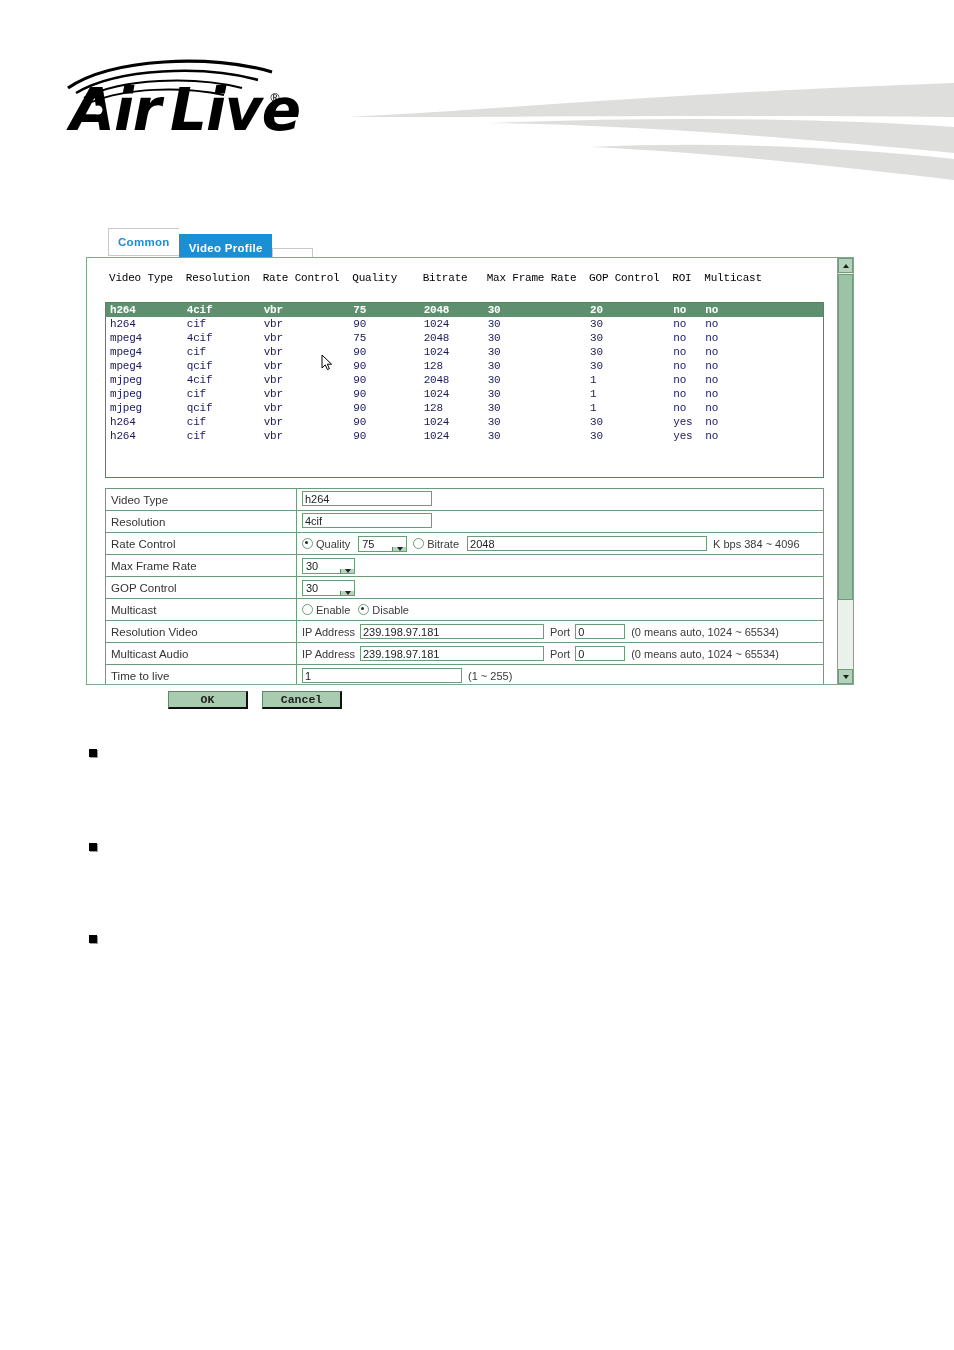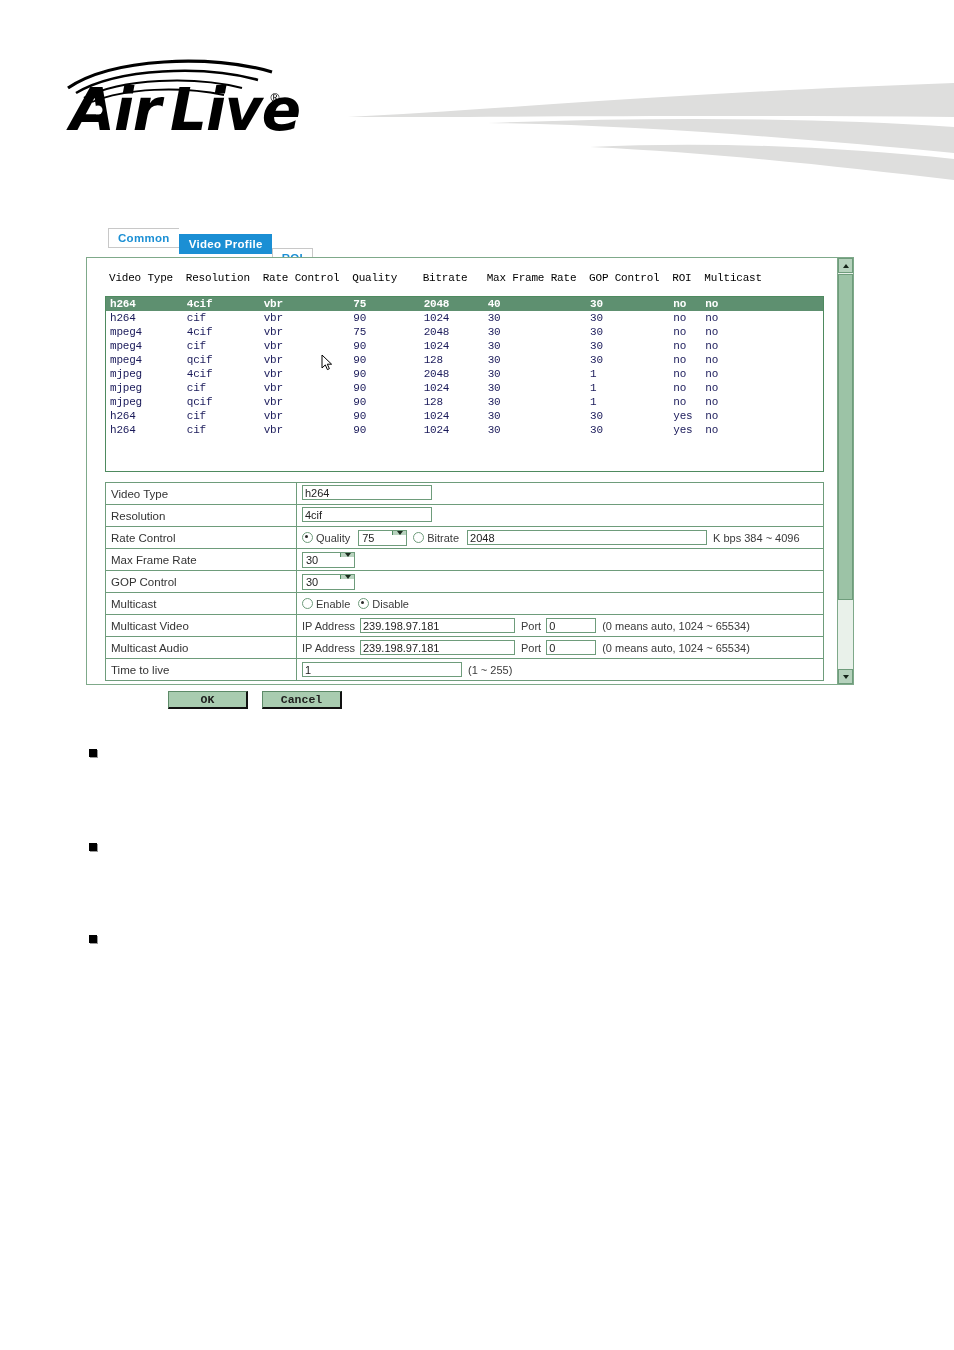--- a/index.html
+++ b/index.html
@@ -15,21 +15,21 @@
   #swoosh{position:absolute;left:340px;top:55px;width:614px;height:125px;}
 
   
   #tabstrip{
     position:absolute;left:108px;top:228px;height:20px;
     display:flex;align-items:stretch;
   }
   .tab{
     font-size:11.5px;font-weight:bold;
     display:flex;align-items:center;justify-content:center;
-    padding:0 9px;height:20px;box-sizing:border-box;
+    padding:0 9px;height:28px;box-sizing:border-box;
     border:1px solid #c8c8c8;border-right:none;
     background:#ffffff;color:#1b8fd4;letter-spacing:.3px;
     white-space:nowrap;
   }
   .tab:last-child{border-right:1px solid #c8c8c8;margin-top:20px;}
   .tab.active{background:#1b8fd4;color:#ffffff;border-color:#1b8fd4;margin-top:6px;}
 
   
   #panel{
     position:absolute;left:86px;top:257px;width:768px;height:428px;
@@ -38,21 +38,21 @@
   #panel-inner{
     position:absolute;left:0;top:0;right:17px;bottom:0;
     overflow:hidden;background:#ffffff;
   }
   #panel-pad{padding:14px 12px 0 18px;box-sizing:border-box;}
 
   
   #list-head{
     font-family:"Liberation Mono",monospace;
     font-size:11px;color:#000;white-space:pre;
-    padding-left:4px;margin-bottom:12px;letter-spacing:-0.2px;
+    padding-left:4px;margin-bottom:18px;letter-spacing:-0.2px;
   }
   #listbox{
     border:1px solid #4e8a5f;background:#ffffff;
     height:176px;box-sizing:border-box;position:relative;overflow:hidden;
   }
   .lrow{
     font-family:"Liberation Mono",monospace;
     font-size:11px;color:#1a1a5a;white-space:pre;letter-spacing:-0.2px;
     height:14px;line-height:14px;padding-left:4px;
   }
@@ -75,24 +75,24 @@
   .tin{
     border:1px solid #6e9c7b;background:#fff;height:15px;
     font-family:"Liberation Sans",sans-serif;font-size:11px;color:#222;
     padding:0 2px;box-sizing:border-box;line-height:15px;
     display:inline-block;overflow:hidden;white-space:nowrap;
   }
   .tin.w130{width:130px;}
   .tin.w160{width:160px;}
   .tin.w240{width:240px;}
   .tin.w50{width:50px;}
-  .tin.w155{width:155px;}
+  .tin.w155{width:184px;}
 
   .sel2{
-    display:inline-flex;align-items:flex-start;
+    display:inline-flex;align-items:flex-end;
     border:1px solid #6e9c7b;background:#fff;height:16px;
     box-sizing:border-box;
   }
   .sel2 .sv{
     font-size:11px;color:#222;padding:0 4px 0 3px;line-height:14px;
     min-width:26px;
   }
   .sel2 .sb{
     width:13px;background:#b9d3bf;border-left:1px solid #4e8a5f;
     display:flex;align-items:center;justify-content:center;
@@ -195,21 +195,21 @@
 </div>
 
 <div id="panel">
 
   <div id="panel-inner">
     <div id="panel-pad">
 
       <div id="list-head">Video Type  Resolution  Rate Control  Quality    Bitrate   Max Frame Rate  GOP Control  ROI  Multicast</div>
 
       <div id="listbox">
-        <div class="lrow sel">h264        4cif        vbr           75         2048      40              30           no   no</div>
+        <div class="lrow sel">h264        4cif        vbr           75         2048      30              20           no   no</div>
         <div class="lrow">h264        cif         vbr           90         1024      30              30           no   no</div>
         <div class="lrow">mpeg4       4cif        vbr           75         2048      30              30           no   no</div>
         <div class="lrow">mpeg4       cif         vbr           90         1024      30              30           no   no</div>
         <div class="lrow">mpeg4       qcif        vbr           90         128       30              30           no   no</div>
         <div class="lrow">mjpeg       4cif        vbr           90         2048      30              1            no   no</div>
         <div class="lrow">mjpeg       cif         vbr           90         1024      30              1            no   no</div>
         <div class="lrow">mjpeg       qcif        vbr           90         128       30              1            no   no</div>
         <div class="lrow">h264        cif         vbr           90         1024      30              30           yes  no</div>
         <div class="lrow">h264        cif         vbr           90         1024      30              30           yes  no</div>
       </div>
@@ -274,21 +274,21 @@
           <td class="val">
             <div class="ln">
               <span class="rad"></span>
               <span class="rlbl">Enable</span>
               <span class="rad on"></span>
               <span class="rlbl">Disable</span>
             </div>
           </td>
         </tr>
         <tr>
-          <td class="lbl">Multicast Video</td>
+          <td class="lbl">Resolution Video</td>
           <td class="val">
             <div class="ln">
               <span class="tx mgr">IP Address</span>
               <span class="tin w155">239.198.97.181</span>
               <span class="tx mg mgr">Port</span>
               <span class="tin w50">0</span>
               <span class="tx mg">(0 means auto, 1024 ~ 65534)</span>
             </div>
           </td>
         </tr>

